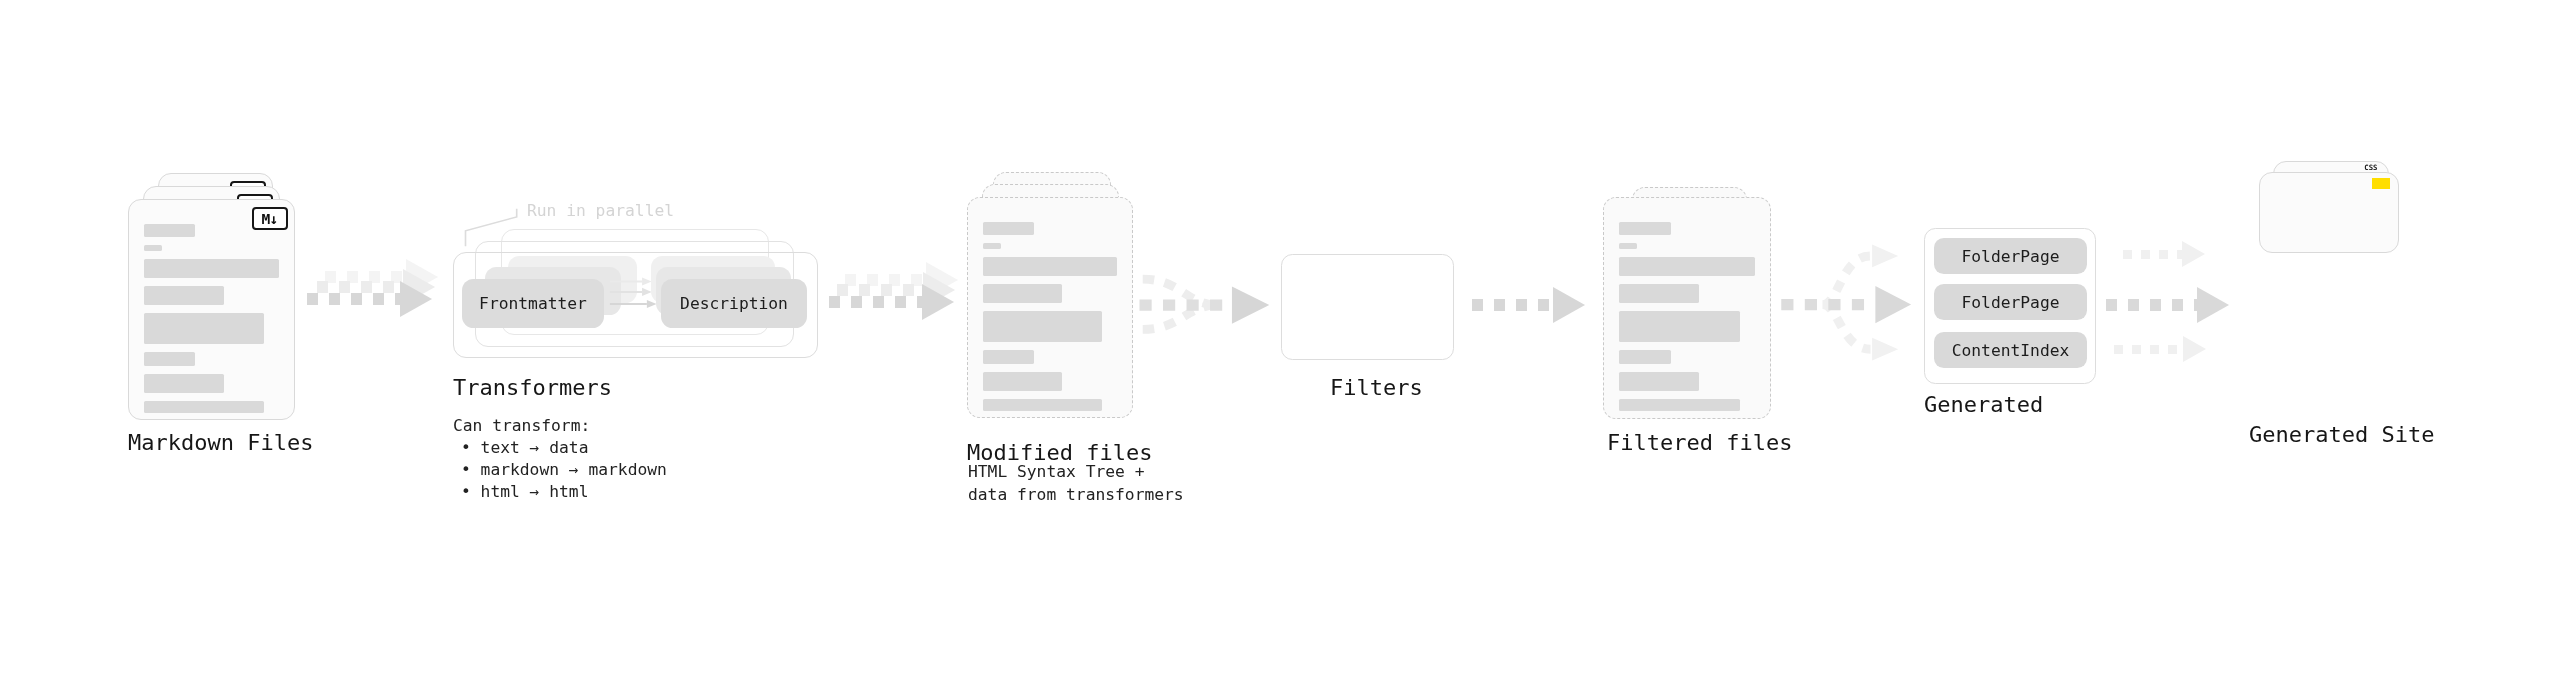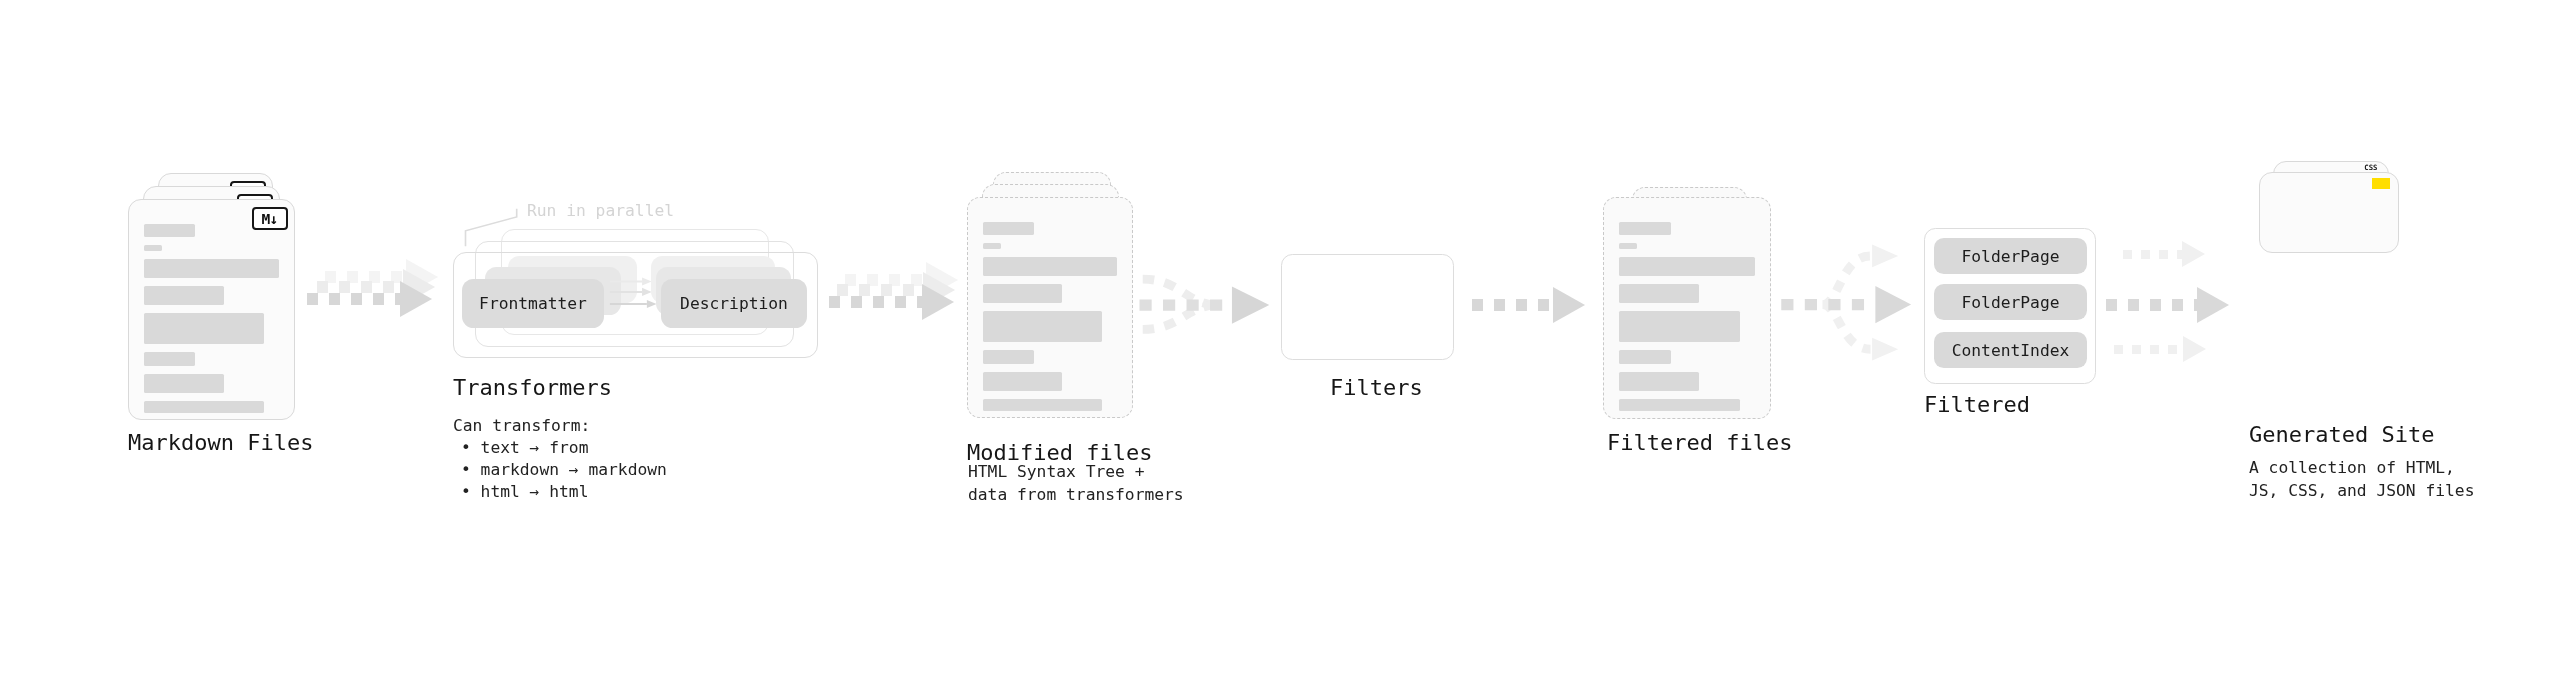--- a/index.html
+++ b/index.html
@@ -112,21 +112,21 @@
     <line x1="2" y1="36" x2="48" y2="36" stroke="#d6d6d6" stroke-width="2.5"></line>
       <path d="M48 31 L60 36 L48 41 Z" fill="#d6d6d6"></path>
   </svg>
 
   <div class="gray-box ghost2" style="left:651px;top:256px;width:124px;height:47px"></div>
   <div class="gray-box ghost1" style="left:656px;top:267px;width:135px;height:48px"></div>
   <div class="gray-box" style="left:661px;top:279px;width:146px;height:49px">Description</div>
 
   <div class="section-label" style="left:453px;top:375px">Transformers</div>
   <div class="section-desc" style="left:453px;top:414px">Can transform:</div>
-  <div class="section-desc" style="left:461px;top:436px">• text → from</div>
+  <div class="section-desc" style="left:461px;top:436px">• text → data</div>
   <div class="section-desc" style="left:461px;top:458px">• markdown → markdown</div>
   <div class="section-desc" style="left:461px;top:480px">• html → html</div>
 
   <div class="dash-arrow" style="left:845px;top:280px;--c:#f4f4f4">
       <div class="dl" style="width:81px"></div>
       <div class="hd"></div>
     </div>
   <div class="dash-arrow" style="left:837px;top:290px;--c:#ececec">
       <div class="dl" style="width:86px"></div>
       <div class="hd"></div>
@@ -190,21 +190,21 @@
     <line x1="4" y1="87" x2="116" y2="87" stroke="#dcdcdc" stroke-width="14" stroke-dasharray="15 14"></line>
     <polygon points="120,64 164,87 120,110" fill="#d9d9d9"></polygon>
     <polygon points="116,13 148,27 116,41" fill="#f1f1f1"></polygon>
     <polygon points="116,128 148,142 116,156" fill="#f1f1f1"></polygon>
   </svg>
 
   <div class="white-panel" style="left:1924px;top:228px;width:172px;height:156px"></div>
   <div class="gray-box" style="left:1934px;top:238px;width:153px;height:36px;background:#d9d9d9;border-radius:9.8px">FolderPage</div>
   <div class="gray-box" style="left:1934px;top:284px;width:153px;height:36px;background:#d9d9d9;border-radius:9.8px">FolderPage</div>
   <div class="gray-box" style="left:1934px;top:332px;width:153px;height:36px;background:#d9d9d9;border-radius:9.8px">ContentIndex</div>
-  <div class="section-label" style="left:1924px;top:392px">Filtered</div>
+  <div class="section-label" style="left:1924px;top:392px">Generated</div>
 
   <div class="dash-arrow sm" style="left:2123px;top:254px;--c:#f0f0f0">
       <div class="dl" style="width:59px"></div>
       <div class="hd"></div>
     </div>
   <div class="dash-arrow" style="left:2106px;top:305px;--c:#d9d9d9">
       <div class="dl" style="width:91px"></div>
       <div class="hd"></div>
     </div>
   <div class="dash-arrow sm" style="left:2114px;top:349px;--c:#f0f0f0">
@@ -215,17 +215,15 @@
   <div class="doc-card" style="left:2273px;top:161px;width:116px;height:81px">
     <div class="css-badge">
       <span class="txt">CSS</span>
       <div class="bar-blue"></div>
     </div>
   </div>
   <div class="doc-card" style="left:2259px;top:172px;width:140px;height:81px">
     <div class="js-badge"></div>
   </div>
   <div class="section-label" style="left:2249px;top:422px">Generated Site</div>
-  <div class="section-desc" style="left:2249px;top:456px">A collection of HTML,
-JS, CSS, and JSON files</div>
 
 </div>
 
 
 </body></html>

